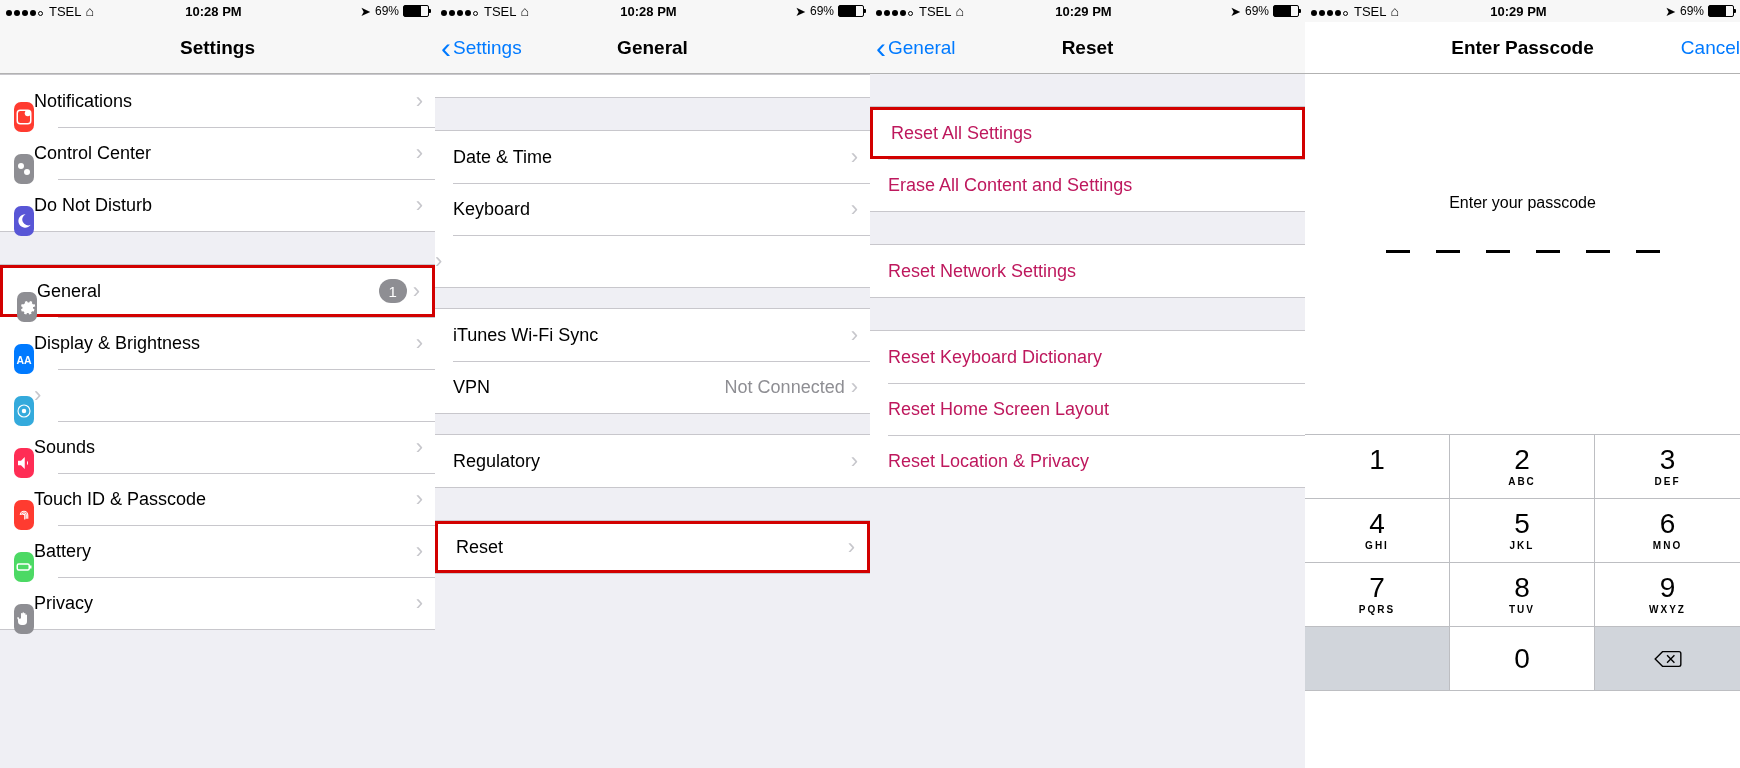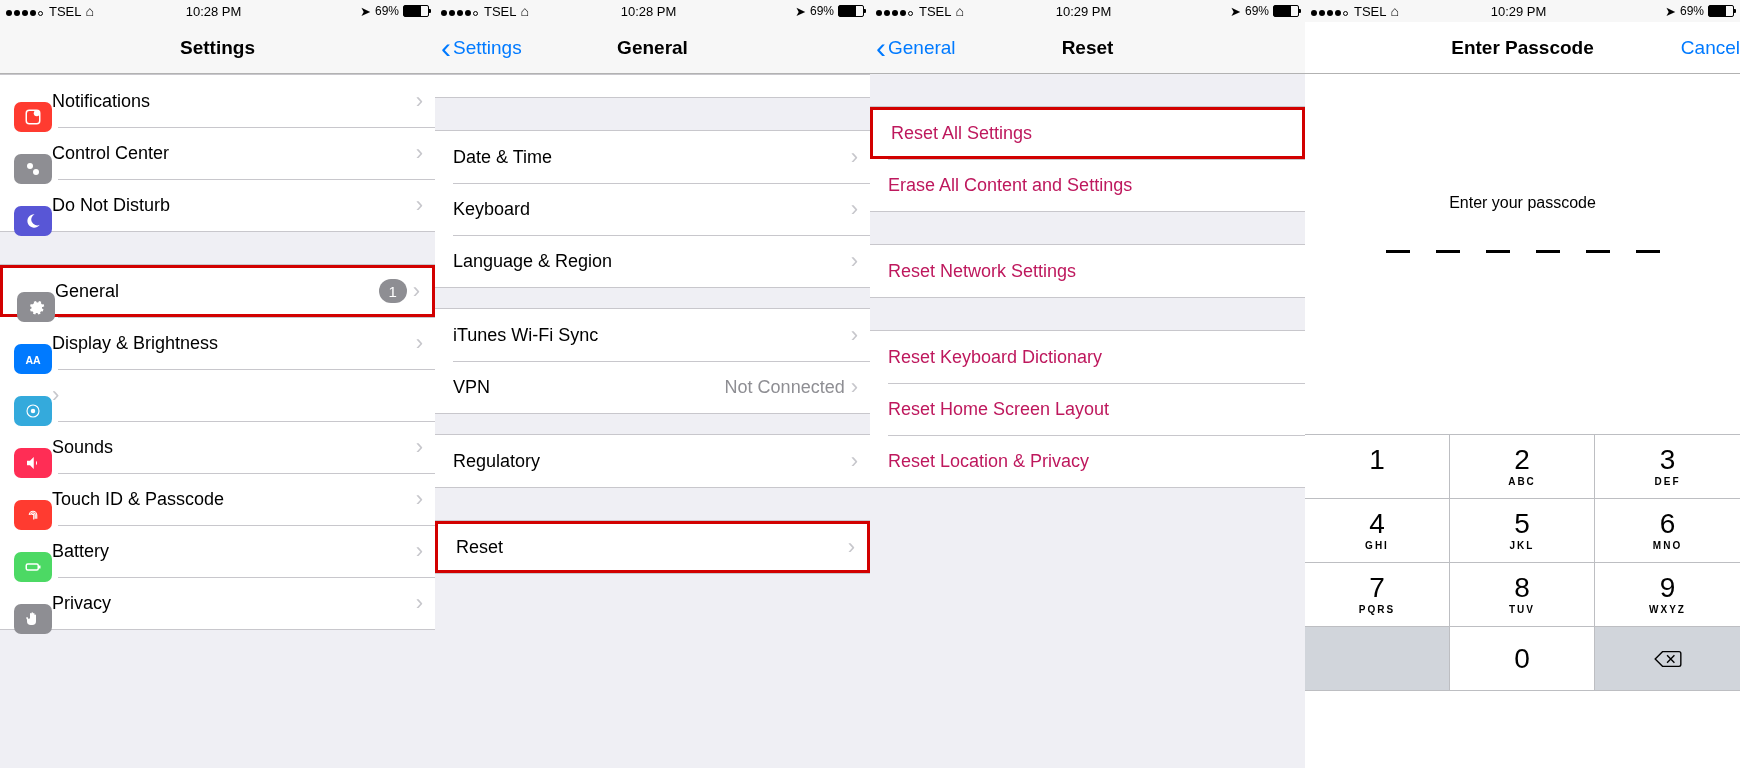--- a/index.html
+++ b/index.html
@@ -1,39 +1,39 @@
 <!DOCTYPE html>
 <html><head>
 <meta charset="utf-8">
 <style>
 * { margin:0; padding:0; box-sizing:border-box; font-family:-apple-system,"Helvetica Neue",Arial,sans-serif; -webkit-font-smoothing:antialiased; }
 body { background:#fff; }
 .stage { display:flex; width:1740px; height:768px; }
 .phone { flex:1; display:flex; flex-direction:column; background:#efeff4; position:relative; }
 .status { height:22px; display:flex; align-items:center; justify-content:space-between; padding:0 6px; font-size:13px; font-weight:500; background:#f7f7f7; }
 .status .left,.status .right { display:flex; align-items:center; gap:4px; }
-.status .time { position:absolute; left:0; right:8px; text-align:center; font-weight:400; }
+.status .time { position:absolute; left:0; right:8px; text-align:center; font-weight:700; }
 .dots span { display:inline-block; width:6px; height:6px; border-radius:50%; background:#000; margin-right:2px; }
 .dots span.h { background:none; border:1px solid #000; width:5px; height:5px; }
 .wifi { font-size:14px; }
 .battpct { font-size:12px; }
 .batt { width:26px; height:12px; border:1px solid #000; border-radius:2px; position:relative; }
 .batt::after { content:""; position:absolute; right:-3px; top:3px; width:2px; height:4px; background:#000; border-radius:0 1px 1px 0; }
 .batt i { display:block; height:100%; width:69%; background:#000; }
 .nav { height:52px; background:#f7f7f7; border-bottom:1px solid #b2b2b2; display:flex; align-items:center; justify-content:center; position:relative; }
 .nav .title { font-size:19px; font-weight:600; }
 .nav .back { position:absolute; left:6px; color:#007aff; font-size:19px; display:flex; align-items:center; }
 .nav .back .chev { font-size:30px; font-weight:300; line-height:1; margin-right:2px; }
 .nav .action { position:absolute; right:0; color:#007aff; font-size:19px; }
 .content { flex:1; overflow:hidden; background:#efeff4; }
 .group { margin:0; background:#fff; border-top:1px solid #c8c7cc; border-bottom:1px solid #c8c7cc; }
 .row { height:52px; display:flex; align-items:center; padding-right:12px; position:relative; }
 .row + .row::before { content:""; position:absolute; top:0; left:58px; right:0; border-top:1px solid #c8c7cc; }
 .row.noicon + .row.noicon::before { left:18px; }
-.row .icon { width:38px; height:30px; border-radius:7px; margin-left:14px; display:flex; align-items:center; justify-content:center; flex-shrink:0;margin-top:32px; }
+.row .icon { width:20px; height:30px; border-radius:7px; margin-left:14px; display:flex; align-items:center; justify-content:center; flex-shrink:0;margin-top:32px; }
 .row .icon svg { width:18px; height:18px; fill:#fff; }
 .row .label { flex:1; font-size:18px; }
 .row .detail { color:#8e8e93; font-size:18px; margin-right:6px; }
 .row .chevr { color:#c7c7cc; font-size:22px; font-weight:300; }
 .row .badge { background:#8e8e93; color:#fff; border-radius:12px; height:24px; min-width:28px; padding:0 9px; font-size:15px; display:flex; align-items:center; justify-content:center; margin-right:6px; }
 .gap { height:32px; }
 .gap.sm { height:20px; }
 .row.noicon .label { padding-left:18px; }
 .row.link .label { color:#be185d; padding-left:18px; }
 .row.link + .row.link::before { left:18px; }
@@ -208,21 +208,20 @@
     <div class="group" id="p2g1">
           <div class="row noicon">
             <span class="label">Date &amp; Time</span>
             <span class="chevr">›</span>
           </div>
           <div class="row noicon">
             <span class="label">Keyboard</span>
             <span class="chevr">›</span>
           </div>
           <div class="row noicon">
-            <span class="label">Language &amp; Region</span>
             <span class="chevr">›</span>
           </div>
         </div>
     <div class="gap sm"></div>
     <div class="group" id="p2g2">
           <div class="row noicon">
             <span class="label">iTunes Wi-Fi Sync</span>
             <span class="chevr">›</span>
           </div>
           <div class="row noicon">

